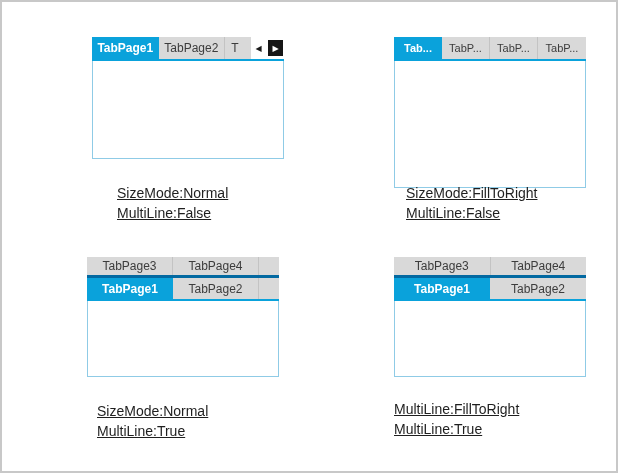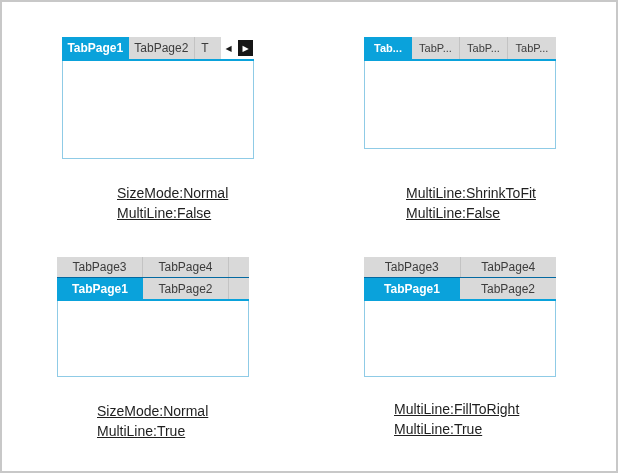--- a/index.html
+++ b/index.html
@@ -9,29 +9,30 @@
     width: 618px;
     height: 473px;
     background: #ffffff;
     border: 2px solid var(--frame-border, #C8C8C8);
     overflow: hidden;
   }
   .tabcontrol {
     position: absolute;
     display: flex;
     flex-direction: column;
+    margin-left: 30px;
   }
   .tabrow {
     display: flex;
     align-items: stretch;
     position: relative;
   }
   .tabrow.single { height: 22px; }
   .tabrow.multi { height: 21px; background: var(--inactive-tab-bg, #D9D9D9); }
-  .tabrow.multi.backrow { border-bottom: 1px solid #0369a1; text-align: right; }
+  .tabrow.multi.backrow { border-bottom: 3px solid #0369a1; text-align: right; }
   .tab {
     display: flex;
     align-items: center;
     justify-content: center;
     font-size: 12px;
     color: var(--inactive-tab-text, #3C3C3C);
     background: var(--inactive-tab-bg, #D9D9D9);
     border-right: 1px solid #c3c3c3;
     overflow: hidden;
     white-space: nowrap;
@@ -91,21 +92,21 @@
         <span>◀</span>
       </div>
       <div class="scroll-btn right">
         <span>▶</span>
       </div>
     </div>
     <div class="accent-line"></div>
     <div class="body"></div>
   </div>
 
-  <div class="tabcontrol" style="left:362px; top:35px; width:192px; height:112px;text-align:right;">
+  <div class="tabcontrol" style="left:362px; top:35px; width:192px; height:151px;text-align:right;">
     <div class="tabrow single">
       <div class="tab active small" style="width:48px;">Tab...</div>
       <div class="tab small" style="width:48px;">TabP...</div>
       <div class="tab small" style="width:48px;">TabP...</div>
       <div class="tab small last" style="width:48px;">TabP...</div>
     </div>
     <div class="accent-line"></div>
     <div class="body"></div>
   </div>
 
@@ -136,21 +137,21 @@
     <div class="accent-line"></div>
     <div class="body"></div>
   </div>
 
   <div class="caption" style="left:115px; top:181px;">
     <div>SizeMode:Normal</div>
     <div>MultiLine:False</div>
   </div>
 
   <div class="caption" style="left:404px; top:181px;">
-    <div>MultiLine:ShrinkToFit</div>
+    <div>SizeMode:FillToRight</div>
     <div>MultiLine:False</div>
   </div>
 
   <div class="caption" style="left:95px; top:399px;">
     <div>SizeMode:Normal</div>
     <div>MultiLine:True</div>
   </div>
 
   <div class="caption" style="left:392px; top:397px;">
     <div>MultiLine:FillToRight</div>

